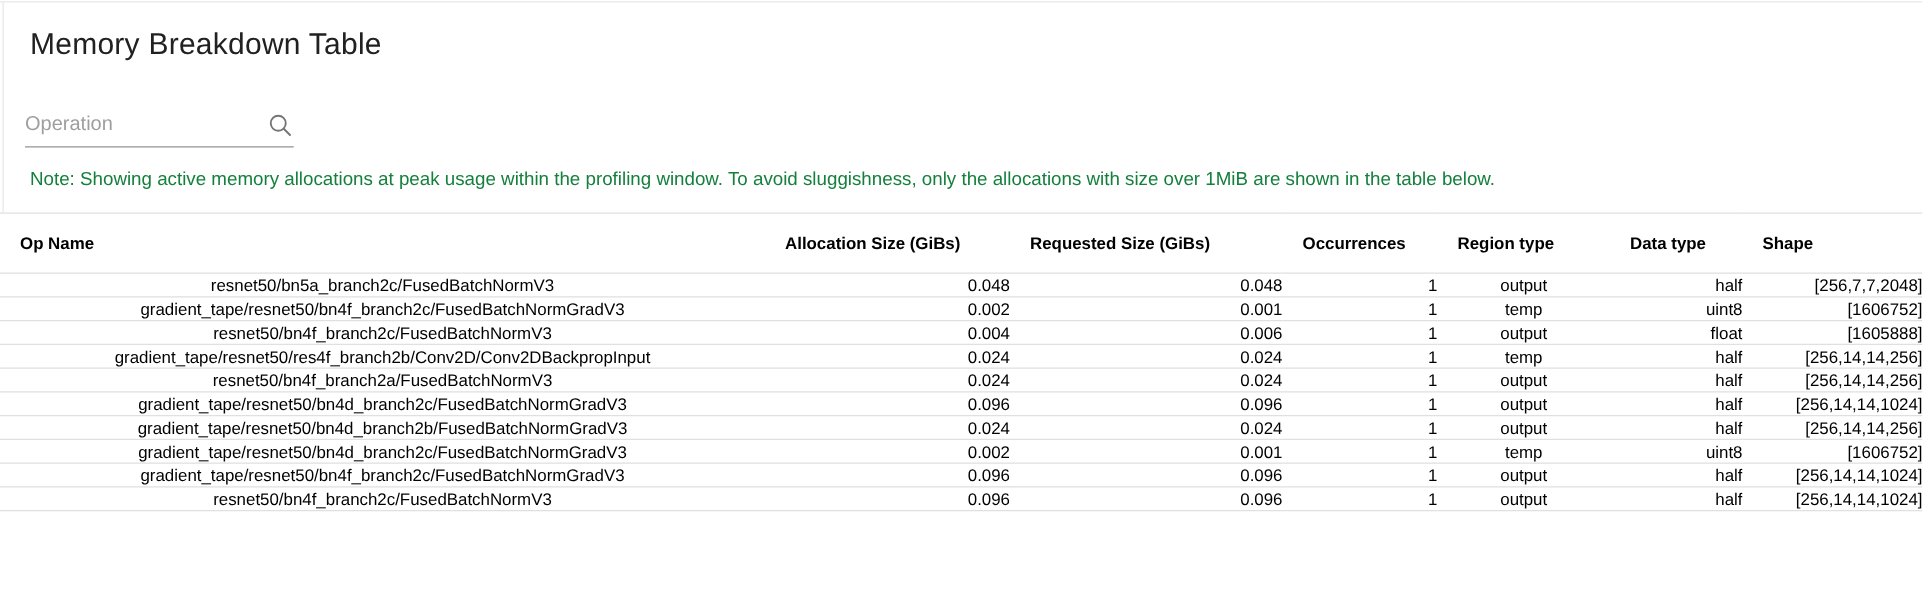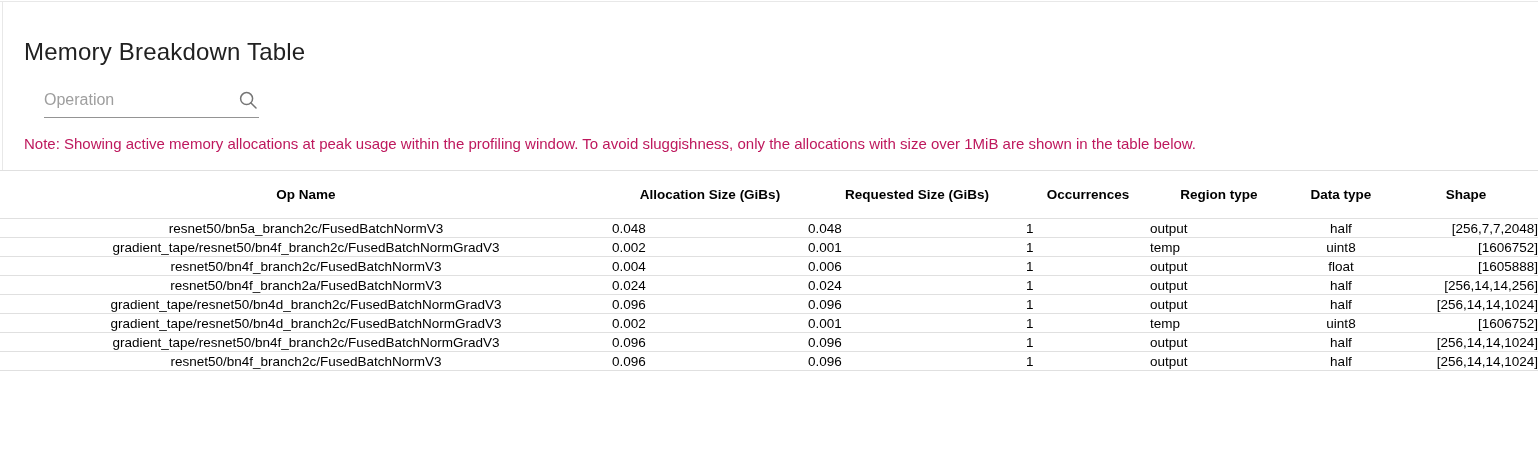--- a/index.html
+++ b/index.html
@@ -13,57 +13,57 @@
   }
   *{box-sizing:border-box;}
   html,body{margin:0;padding:0;}
   body{
     width:1538px;height:473px;position:relative;overflow:hidden;
     background:#ffffff;font-family:"Liberation Sans",sans-serif;
   }
   .frame-top{position:absolute;top:1px;left:0;width:1538px;height:1px;background:var(--frame);}
   .frame-left{position:absolute;top:2px;left:2px;width:1px;height:168px;background:var(--frame);}
   .title{
-    position:absolute;left:24px;top:38px;margin:0;
+    position:absolute;left:24px;top:22px;margin:0;
     font-size:24px;font-weight:400;color:var(--title);letter-spacing:0.2px;
   }
   .search-box{
-    position:absolute;left:44px;top:82px;width:215px;height:36px;
+    position:absolute;left:20px;top:82px;width:215px;height:36px;
     border-bottom:1px solid var(--underline);
     display:flex;align-items:center;
   }
   .search-box input{
     flex:1;border:none;outline:none;background:transparent;
     font-family:"Liberation Sans",sans-serif;font-size:16px;color:#212121;
     padding:0;min-width:0;
   }
   .search-box input::placeholder{color:var(--placeholder);opacity:1;}
   .search-icon{width:22px;height:22px;flex:0 0 auto;display:flex;align-items:center;justify-content:center;}
   .note{
     position:absolute;left:24px;top:136px;margin:0;
-    font-size:15px;line-height:16px;color:#be185d;white-space:nowrap;
+    font-size:15px;line-height:16px;color:#15803d;white-space:nowrap;
   }
   table.mem{
     position:absolute;left:0;top:170px;width:1538px;
     border-collapse:collapse;table-layout:fixed;
     font-size:13.5px;color:var(--text);
   }
   table.mem th{
-    font-weight:700;height:21px;padding:16px;text-align:center;
+    font-weight:700;height:21px;padding:16px;text-align:left;
     border-top:1px solid var(--border);border-bottom:1px solid var(--border);
     white-space:nowrap;overflow:hidden;
   }
   table.mem td{
     height:19px;padding:0;border-bottom:1px solid var(--border);
     white-space:nowrap;overflow:hidden;vertical-align:middle;
   }
   td.c-op{text-align:center;padding-left:6px;}
-  td.c-num{text-align:left;}
-  td.c-region{text-align:left;padding-left:4px;}
-  td.c-dtype{text-align:center;padding-left:8px;}
+  td.c-num{text-align:right;}
+  td.c-region{text-align:center;padding-left:4px;}
+  td.c-dtype{text-align:right;padding-left:8px;}
   td.c-shape{text-align:right;padding-left:4px;}
 </style>
 </head>
 <body>
 
 <div class="frame-top"></div>
 <div class="frame-left"></div>
 
 <h1 class="title">Memory Breakdown Table</h1>
 
@@ -122,36 +122,54 @@
       <tr>
         <td class="c-op">resnet50/bn4f_branch2c/FusedBatchNormV3</td>
         <td class="c-num">0.004</td>
         <td class="c-num">0.006</td>
         <td class="c-num">1</td>
         <td class="c-region">output</td>
         <td class="c-dtype">float</td>
         <td class="c-shape">[1605888]</td>
       </tr>
       <tr>
+        <td class="c-op">gradient_tape/resnet50/res4f_branch2b/Conv2D/Conv2DBackpropInput</td>
+        <td class="c-num">0.024</td>
+        <td class="c-num">0.024</td>
+        <td class="c-num">1</td>
+        <td class="c-region">temp</td>
+        <td class="c-dtype">half</td>
+        <td class="c-shape">[256,14,14,256]</td>
+      </tr>
+      <tr>
         <td class="c-op">resnet50/bn4f_branch2a/FusedBatchNormV3</td>
         <td class="c-num">0.024</td>
         <td class="c-num">0.024</td>
         <td class="c-num">1</td>
         <td class="c-region">output</td>
         <td class="c-dtype">half</td>
         <td class="c-shape">[256,14,14,256]</td>
       </tr>
       <tr>
         <td class="c-op">gradient_tape/resnet50/bn4d_branch2c/FusedBatchNormGradV3</td>
         <td class="c-num">0.096</td>
         <td class="c-num">0.096</td>
         <td class="c-num">1</td>
         <td class="c-region">output</td>
         <td class="c-dtype">half</td>
         <td class="c-shape">[256,14,14,1024]</td>
+      </tr>
+      <tr>
+        <td class="c-op">gradient_tape/resnet50/bn4d_branch2b/FusedBatchNormGradV3</td>
+        <td class="c-num">0.024</td>
+        <td class="c-num">0.024</td>
+        <td class="c-num">1</td>
+        <td class="c-region">output</td>
+        <td class="c-dtype">half</td>
+        <td class="c-shape">[256,14,14,256]</td>
       </tr>
       <tr>
         <td class="c-op">gradient_tape/resnet50/bn4d_branch2c/FusedBatchNormGradV3</td>
         <td class="c-num">0.002</td>
         <td class="c-num">0.001</td>
         <td class="c-num">1</td>
         <td class="c-region">temp</td>
         <td class="c-dtype">uint8</td>
         <td class="c-shape">[1606752]</td>
       </tr>

